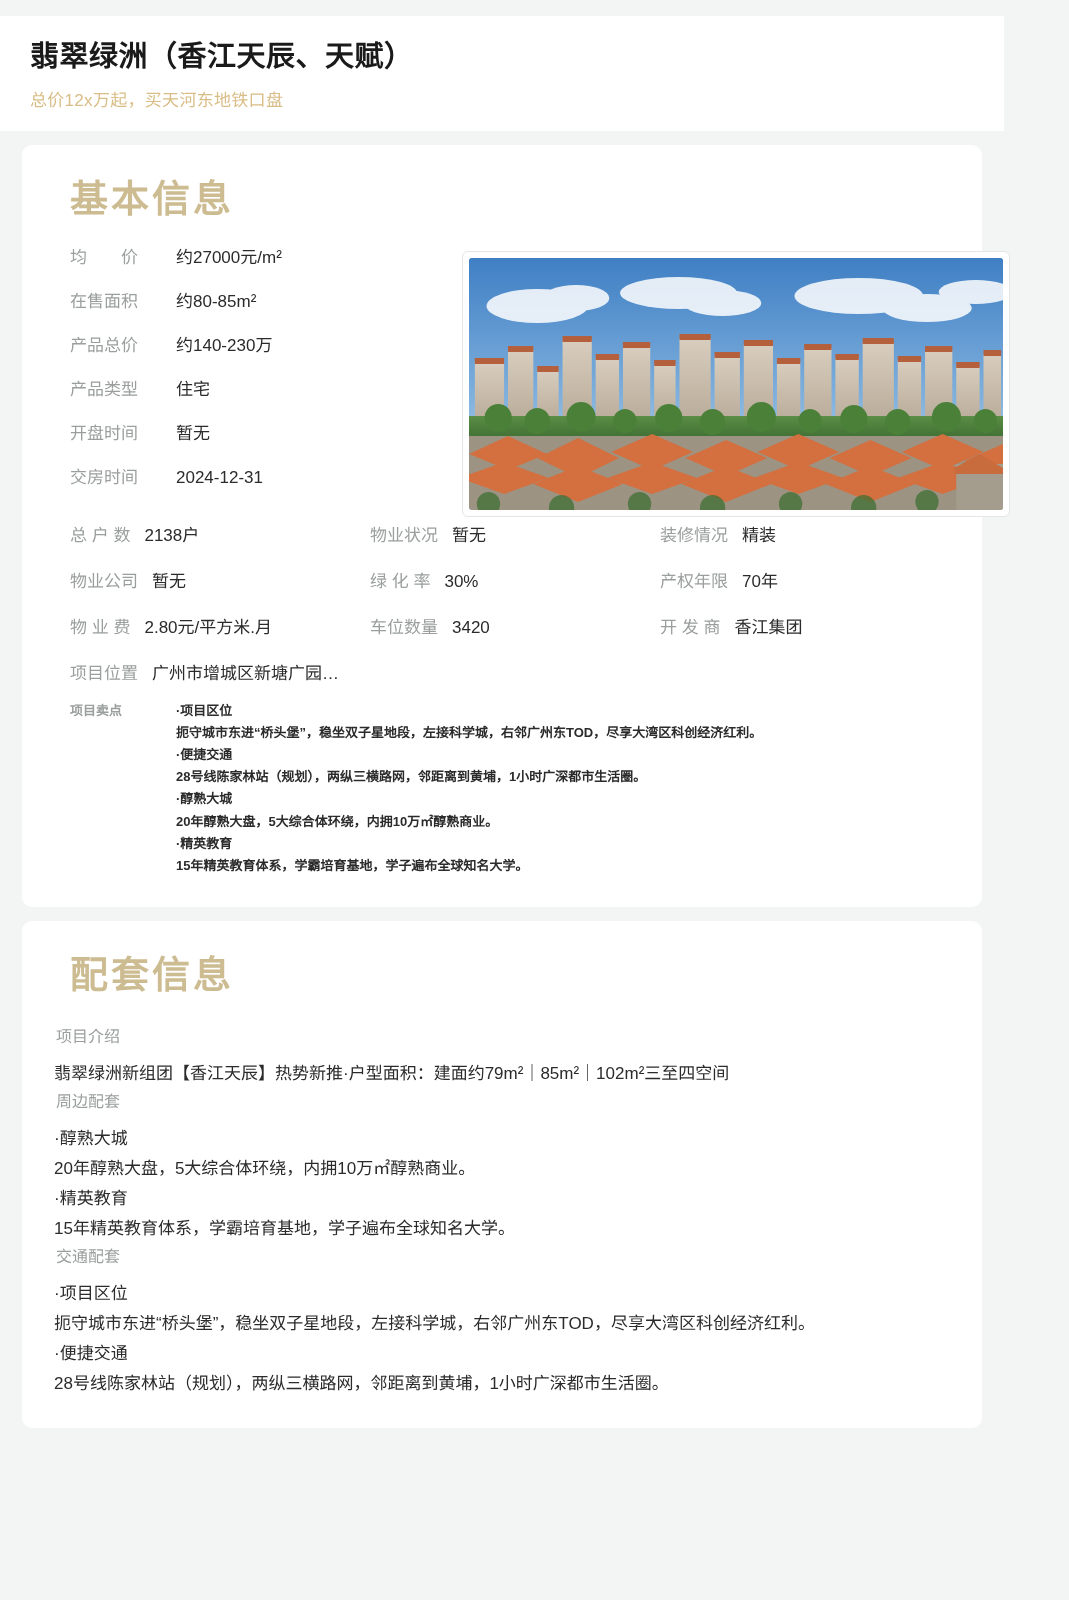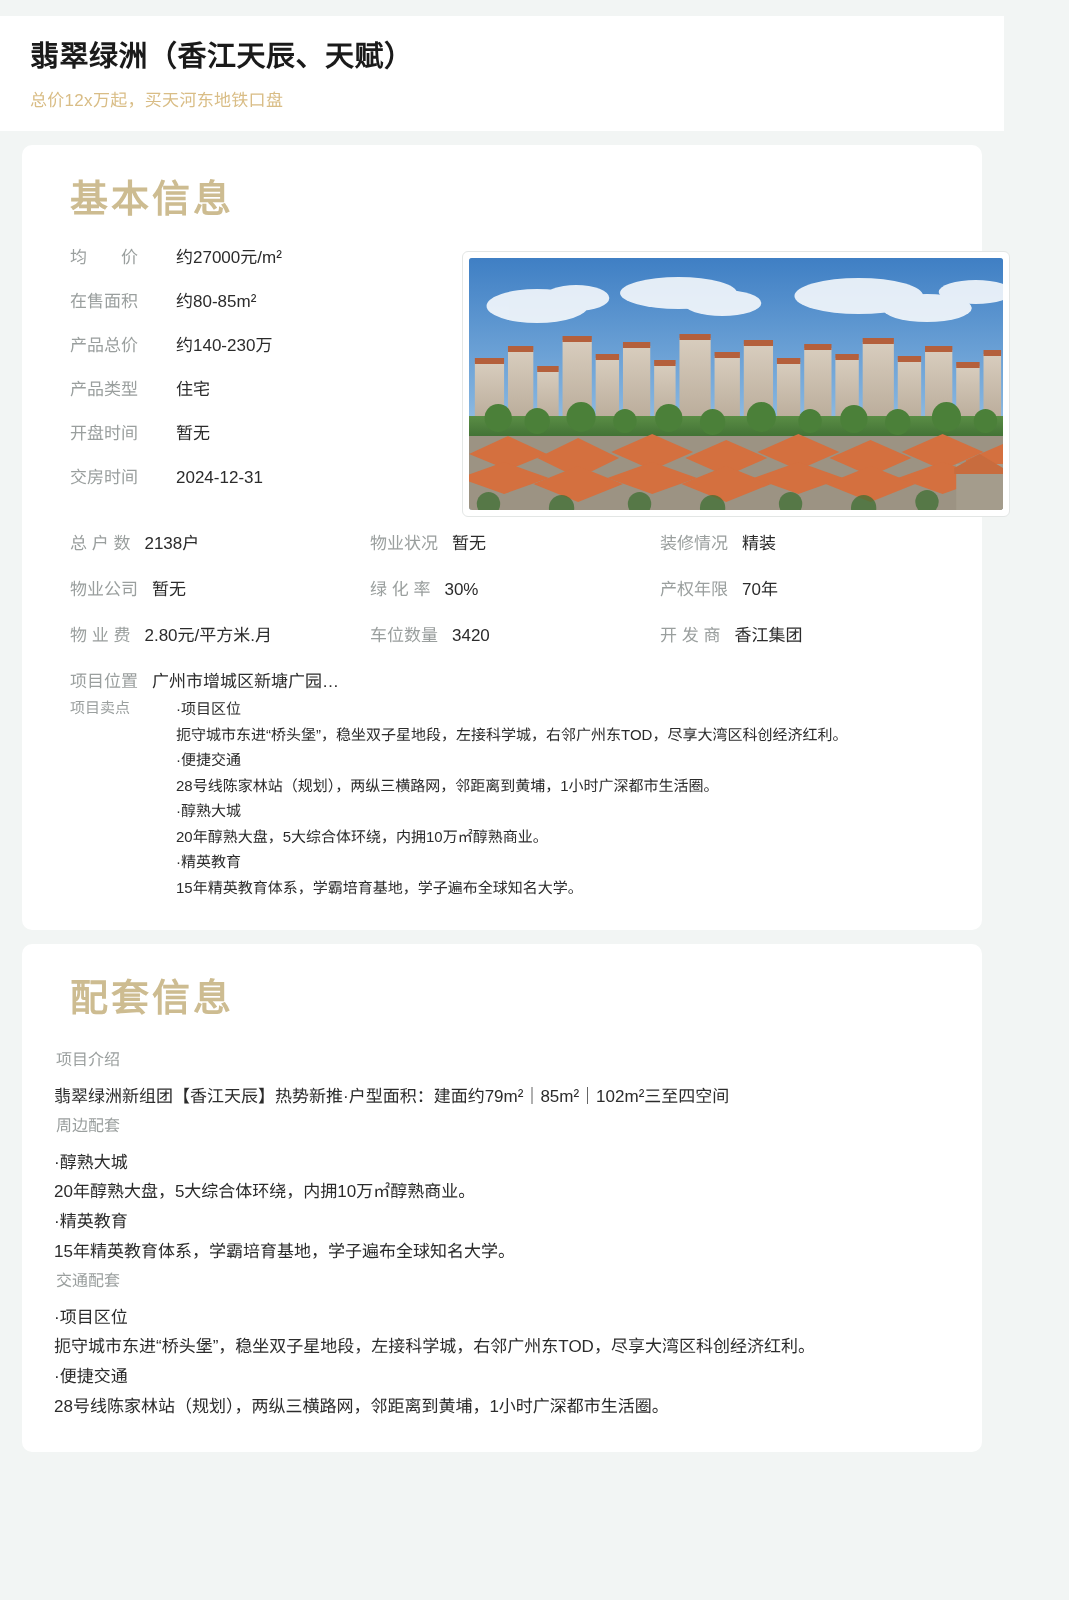--- a/index.html
+++ b/index.html
@@ -111,40 +111,41 @@
     color: #2b2b2b;
     margin-left: 14px;
   }
 
   
   .basic-grid {
     display: grid;
     grid-template-columns: 300px 290px auto;
     column-gap: 0px;
     row-gap: 21px;
-    margin-top: 12px;
+    margin-top: 4px;
     padding-left: 18px;
   }
   .basic-grid .cell {
     display: flex;
     align-items: baseline;
     font-size: 17px;
   }
   .basic-grid .lbl { color:#9a9f9e; }
   .basic-grid .val { color:#2b2b2b; margin-left: 14px; }
 
   .mid-col-start { padding-left: 0; }
 
   
   .sell {
     display: flex;
     align-items: flex-start;
     padding-left: 18px;
-    margin-top: 4px;
-    font-size: 15px;
+    margin-top: 16px;
+    font-size: 13px;
+    font-weight: bold;
   }
   .sell .lbl { flex: 0 0 92px; color:#9a9f9e; }
   .sell .sell-body {
     margin-left: 14px;
     color: #2b2b2b;
     line-height: 1.7;
     white-space: pre-line;
   }
 
   

